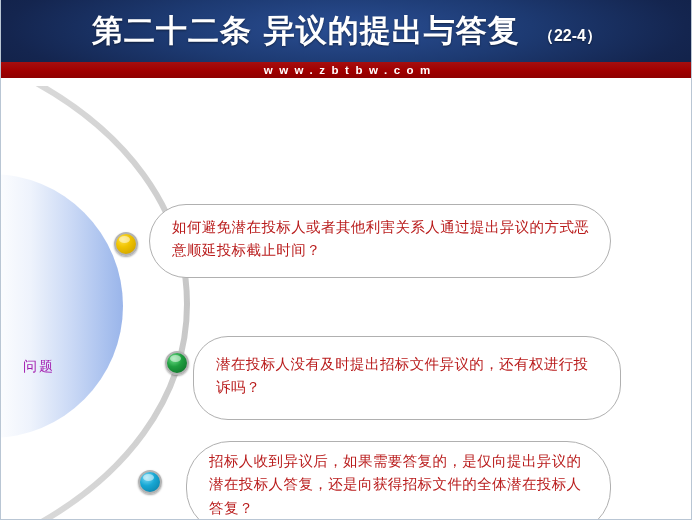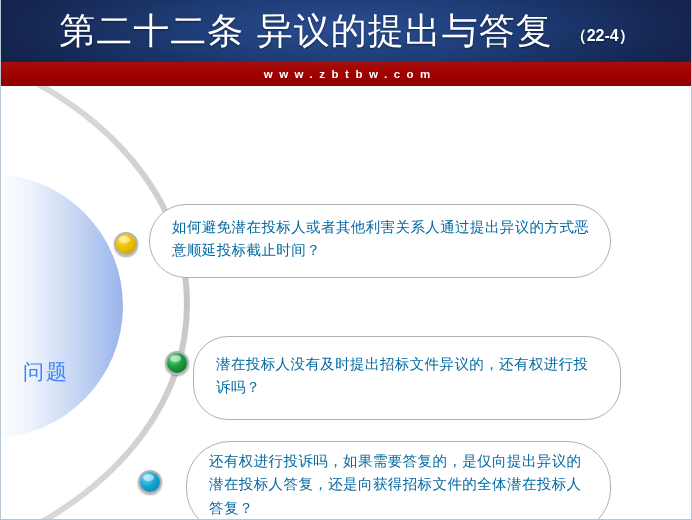--- a/index.html
+++ b/index.html
@@ -41,41 +41,41 @@
     width: 692px;
     height: 62px;
     display: flex;
     align-items: center;
     justify-content: center;
     white-space: nowrap;
     color: #ffffff;
     font-family: "DejaVu Serif", "Liberation Serif", serif;
   }
   #header-title .main {
-    font-size: 36px;
-    font-weight: 400;
+    font-size: 31px;
+    font-weight: 700;
     letter-spacing: 1px;
     text-shadow: 0 1px 2px rgba(0,0,0,0.45);
   }
   #header-title .code {
     font-size: 16px;
     font-weight: bold;
     margin-left: 18px;
     position: relative;
     top: 5px;
     font-family: "Liberation Sans", sans-serif;
     text-shadow: 0 1px 2px rgba(0,0,0,0.45);
   }
 
   #url-band {
     position: absolute;
     left: 0;
     top: 62px;
     width: 692px;
-    height: 24px;
+    height: 16px;
     background: linear-gradient(180deg, #a50f0f 0%, #a00000 55%, #8f0000 100%);
     display: flex;
     align-items: center;
     justify-content: center;
   }
   #url-band .url-text {
     color: #ffffff;
     font-size: 11.5px;
     font-weight: bold;
     letter-spacing: 6.5px;
@@ -101,22 +101,22 @@
     height: 434px;
   }
 
   
   #left-label {
     position: absolute;
     left: 22px;
     top: 272px;
     width: 120px;
     font-family: "DejaVu Serif", "Liberation Serif", serif;
-    font-size: 21px;
-    color: #3b82f6;
+    font-size: 14px;
+    color: #a21caf;
     letter-spacing: 2px;
   }
 
   
   .dot {
     position: absolute;
     width: 24px;
     height: 24px;
     border-radius: 50%;
     border: 2px solid #b3b3b3;
@@ -154,21 +154,21 @@
     position: absolute;
     background: #ffffff;
     border: 1px solid #b0b0b0;
     box-sizing: border-box;
     display: flex;
     align-items: center;
     padding: 6px 20px 10px 22px;
     font-family: "DejaVu Serif", "Liberation Serif", serif;
     font-size: 14.5px;
     line-height: 1.62;
-    color: #0369a1;
+    color: #b91c1c;
     letter-spacing: 0.4px;
   }
   #bubble-1 {
     left: 148px;
     top: 118px;
     width: 462px;
     height: 74px;
     border-radius: 37px;
   }
   #bubble-2 {
@@ -236,20 +236,20 @@
     </div>
 
     <div class="bubble" id="bubble-2">
       <span class="txt">潜在投标人没有及时提出招标文件异议的，还有权进行投诉吗？</span>
     </div>
     <div class="dot" id="dot-2">
       <span class="gloss"></span>
     </div>
 
     <div class="bubble" id="bubble-3">
-      <span class="txt">还有权进行投诉吗，如果需要答复的，是仅向提出异议的潜在投标人答复，还是向获得招标文件的全体潜在投标人答复？</span>
+      <span class="txt">招标人收到异议后，如果需要答复的，是仅向提出异议的潜在投标人答复，还是向获得招标文件的全体潜在投标人答复？</span>
     </div>
     <div class="dot" id="dot-3">
       <span class="gloss"></span>
     </div>
 
   </div>
 </div>
 
 </body></html>

